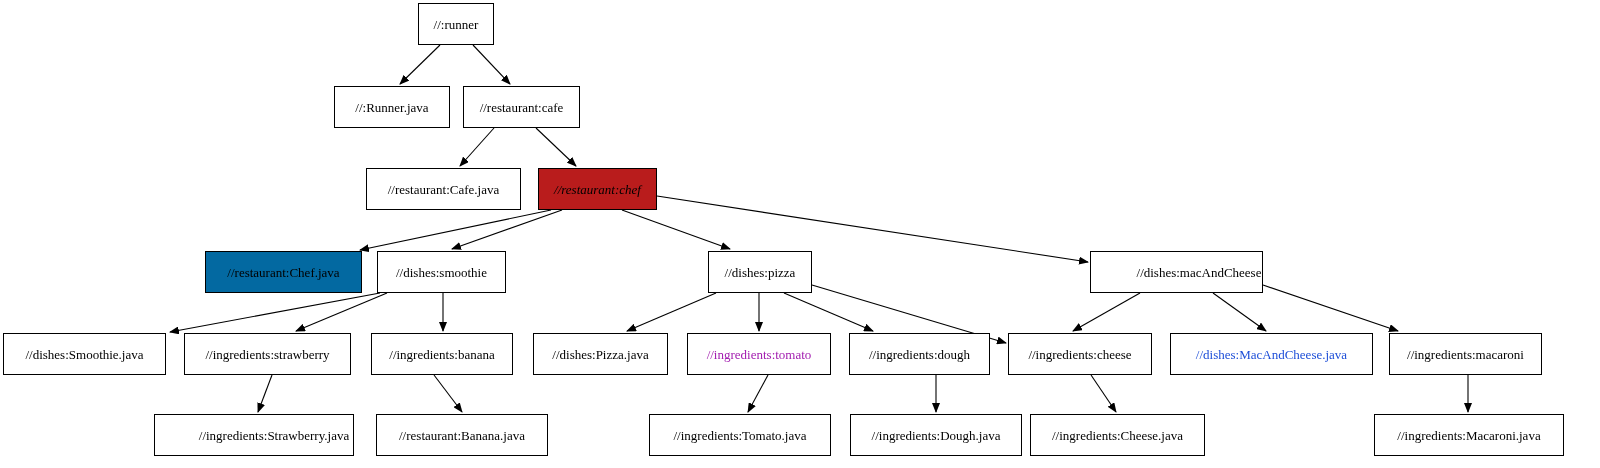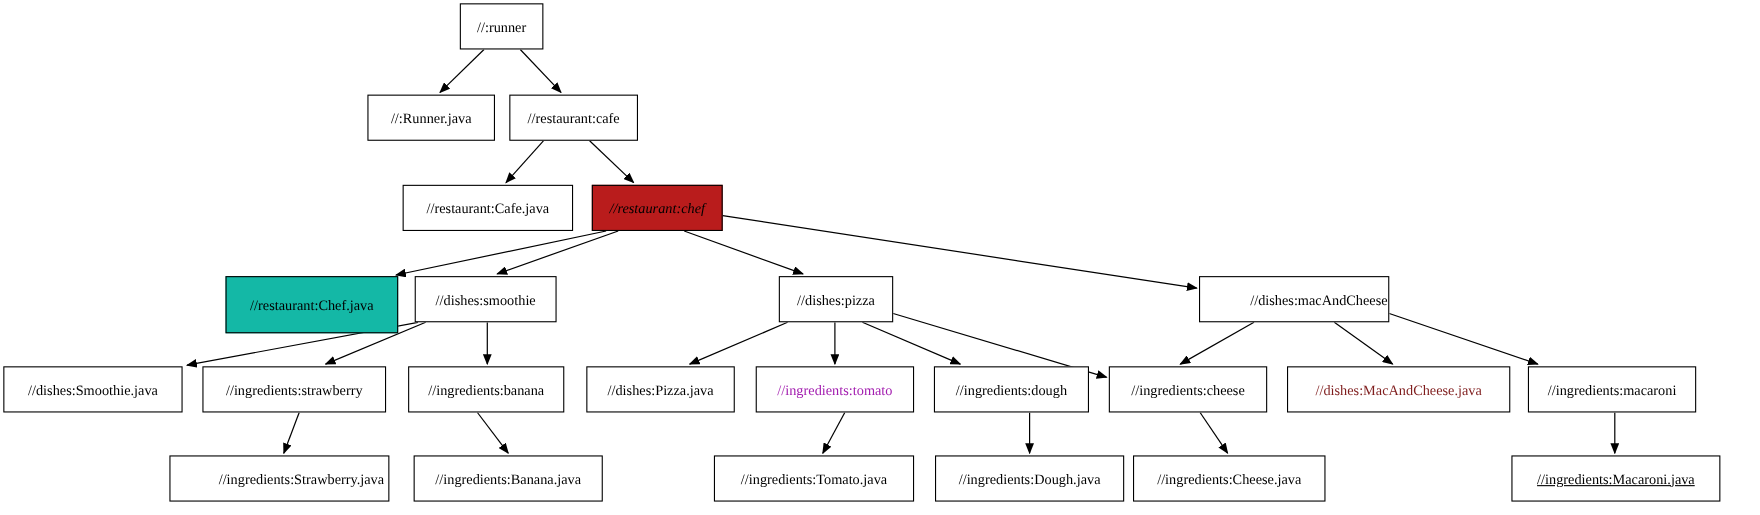--- a/index.html
+++ b/index.html
@@ -97,21 +97,21 @@
       </div>
       <div class="gnode" style="left: 463px; top: 86px; width: 117px; height: 42px; background: rgb(255, 255, 255); border-color: rgb(0, 0, 0);">
         <span class="gnode-label" style="color: rgb(0, 0, 0);">//restaurant:cafe</span>
       </div>
       <div class="gnode" style="left: 366px; top: 168px; width: 155px; height: 42px; background: rgb(255, 255, 255); border-color: rgb(0, 0, 0);">
         <span class="gnode-label" style="color: rgb(0, 0, 0);">//restaurant:Cafe.java</span>
       </div>
       <div class="gnode" style="left: 538px; top: 168px; width: 119px; height: 42px; background: #b91c1c; border-color: rgb(0, 0, 0); font-style: italic;">
         <span class="gnode-label" style="color: rgb(0, 0, 0);">//restaurant:chef</span>
       </div>
-      <div class="gnode" style="left: 205px; top: 251px; width: 157px; height: 52px; background: #14b8a6; border-color: rgb(0, 0, 0); align-items: center;">
+      <div class="gnode" style="left: 205px; top: 251px; width: 157px; height: 42px; background: #0369a1; border-color: rgb(0, 0, 0); align-items: center;">
         <span class="gnode-label" style="color: rgb(0, 0, 0);">//restaurant:Chef.java</span>
       </div>
       <div class="gnode" style="left: 377px; top: 251px; width: 129px; height: 42px; background: rgb(255, 255, 255); border-color: rgb(0, 0, 0);">
         <span class="gnode-label" style="color: rgb(0, 0, 0);">//dishes:smoothie</span>
       </div>
       <div class="gnode" style="left: 708px; top: 251px; width: 104px; height: 42px; background: rgb(255, 255, 255); border-color: rgb(0, 0, 0);">
         <span class="gnode-label" style="color: rgb(0, 0, 0);">//dishes:pizza</span>
       </div>
       <div class="gnode" style="left: 1090px; top: 251px; width: 173px; height: 42px; background: rgb(255, 255, 255); border-color: rgb(0, 0, 0); padding-left: 45px;">
         <span class="gnode-label" style="color: rgb(0, 0, 0);">//dishes:macAndCheese</span>
@@ -131,38 +131,38 @@
       <div class="gnode" style="left: 687px; top: 333px; width: 144px; height: 42px; background: rgb(255, 255, 255); border-color: rgb(0, 0, 0);">
         <span class="gnode-label" style="color: #a21caf;">//ingredients:tomato</span>
       </div>
       <div class="gnode" style="left: 849px; top: 333px; width: 141px; height: 42px; background: rgb(255, 255, 255); border-color: rgb(0, 0, 0);">
         <span class="gnode-label" style="color: rgb(0, 0, 0);">//ingredients:dough</span>
       </div>
       <div class="gnode" style="left: 1008px; top: 333px; width: 144px; height: 42px; background: rgb(255, 255, 255); border-color: rgb(0, 0, 0);">
         <span class="gnode-label" style="color: rgb(0, 0, 0);">//ingredients:cheese</span>
       </div>
       <div class="gnode" style="left: 1170px; top: 333px; width: 203px; height: 42px; background: rgb(255, 255, 255); border-color: rgb(0, 0, 0);">
-        <span class="gnode-label" style="color: #7f1d1d;">//dishes:MacAndCheese.java</span>
+        <span class="gnode-label" style="color: #1d4ed8;">//dishes:MacAndCheese.java</span>
       </div>
       <div class="gnode" style="left: 1389px; top: 333px; width: 153px; height: 42px; background: rgb(255, 255, 255); border-color: rgb(0, 0, 0); align-items: center;">
         <span class="gnode-label" style="color: rgb(0, 0, 0);">//ingredients:macaroni</span>
       </div>
       <div class="gnode" style="left: 154px; top: 414px; width: 200px; height: 42px; background: rgb(255, 255, 255); border-color: rgb(0, 0, 0); padding-left: 40px;">
         <span class="gnode-label" style="color: rgb(0, 0, 0);">//ingredients:Strawberry.java</span>
       </div>
       <div class="gnode" style="left: 376px; top: 414px; width: 172px; height: 42px; background: rgb(255, 255, 255); border-color: rgb(0, 0, 0);">
-        <span class="gnode-label" style="color: rgb(0, 0, 0);">//ingredients:Banana.java</span>
+        <span class="gnode-label" style="color: rgb(0, 0, 0);">//restaurant:Banana.java</span>
       </div>
       <div class="gnode" style="left: 649px; top: 414px; width: 182px; height: 42px; background: rgb(255, 255, 255); border-color: rgb(0, 0, 0);">
         <span class="gnode-label" style="color: rgb(0, 0, 0);">//ingredients:Tomato.java</span>
       </div>
       <div class="gnode" style="left: 850px; top: 414px; width: 172px; height: 42px; background: rgb(255, 255, 255); border-color: rgb(0, 0, 0);">
         <span class="gnode-label" style="color: rgb(0, 0, 0);">//ingredients:Dough.java</span>
       </div>
       <div class="gnode" style="left: 1030px; top: 414px; width: 175px; height: 42px; background: rgb(255, 255, 255); border-color: rgb(0, 0, 0);">
         <span class="gnode-label" style="color: rgb(0, 0, 0);">//ingredients:Cheese.java</span>
       </div>
       <div class="gnode" style="left: 1374px; top: 414px; width: 190px; height: 42px; background: rgb(255, 255, 255); border-color: rgb(0, 0, 0);">
-        <span class="gnode-label" style="color: rgb(0, 0, 0); text-decoration: underline;">//ingredients:Macaroni.java</span>
+        <span class="gnode-label" style="color: rgb(0, 0, 0);">//ingredients:Macaroni.java</span>
       </div>
     </div>
 
 </div>
 
 </body></html>

